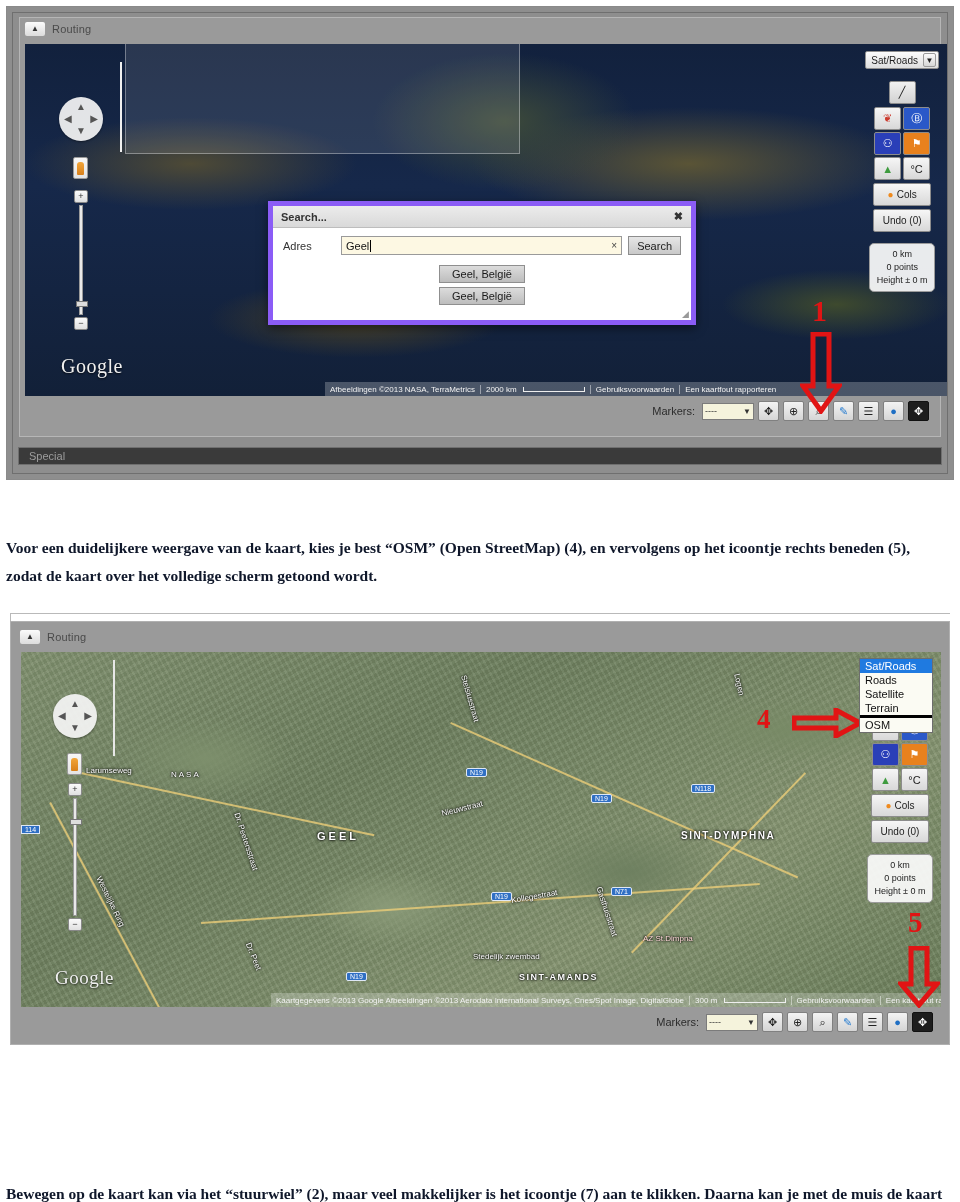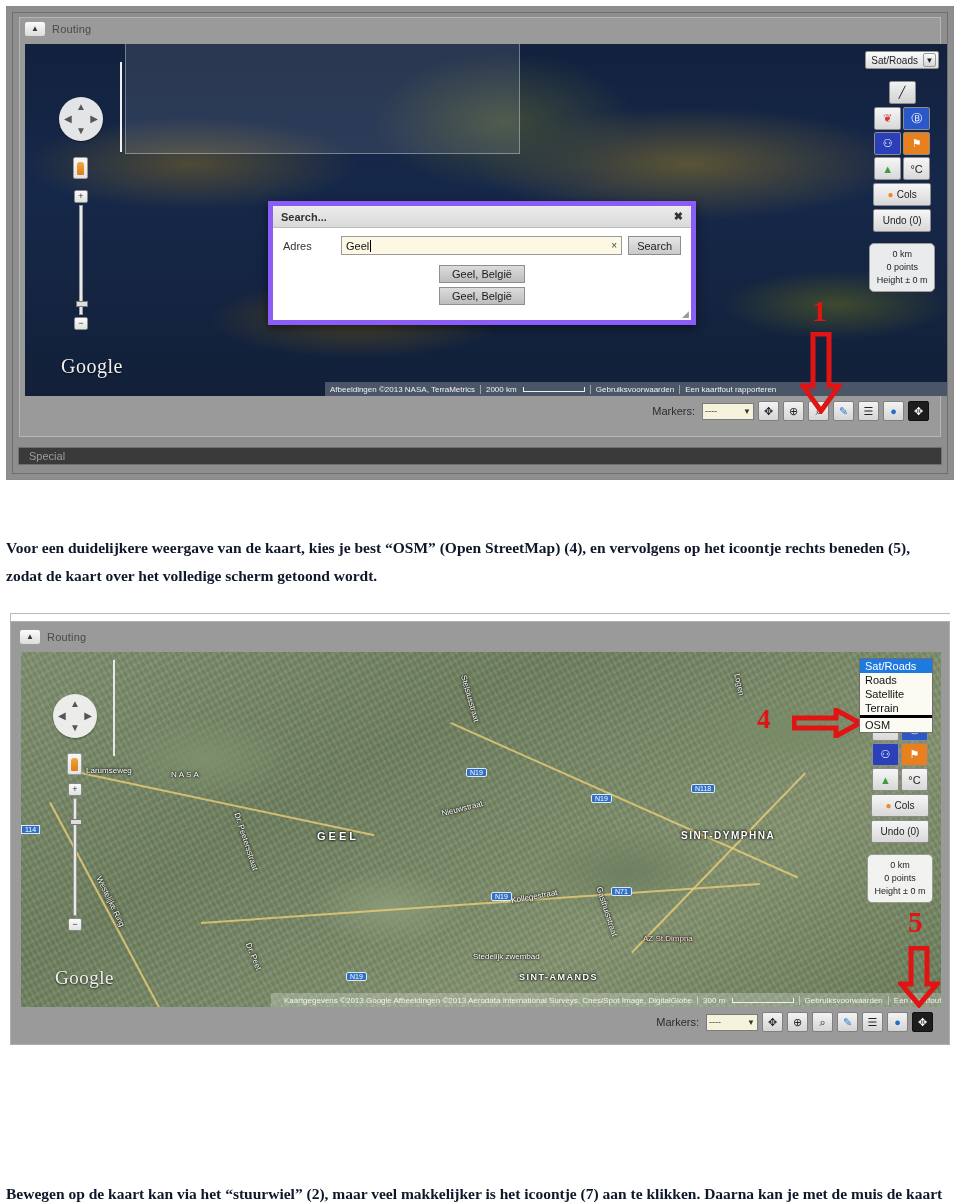--- a/index.html
+++ b/index.html
@@ -546,21 +546,21 @@
           </div>
 
           <div class="layer-list" style="right:8px; top:6px;">
             <div class="sel">Sat/Roads</div>
             <div>Roads</div>
             <div>Satellite</div>
             <div>Terrain</div>
             <div class="last">OSM</div>
           </div>
 
-          <div class="attrib" style="left:250px;padding-left:8px;">
+          <div class="attrib" style="left:250px;">
             <div class="cell">Kaartgegevens ©2013 Google Afbeeldingen ©2013 Aerodata International Surveys, Cnes/Spot Image, DigitalGlobe</div>
             <div class="cell">
               <span>300 m</span>
               <span class="scalebar"></span>
             </div>
             <div class="cell">Gebruiksvoorwaarden</div>
             <div class="cell">Een kaartfout rapporteren</div>
           </div>
         </div>
 

